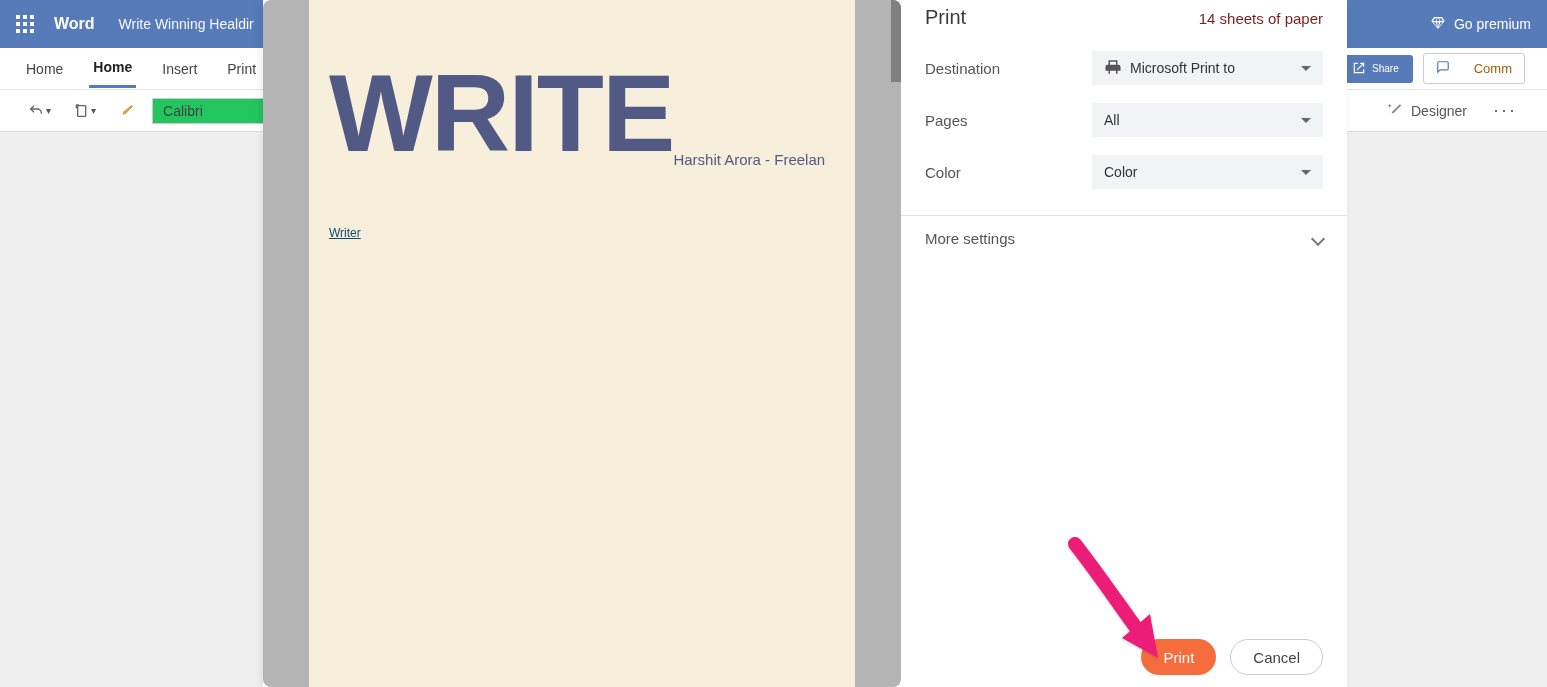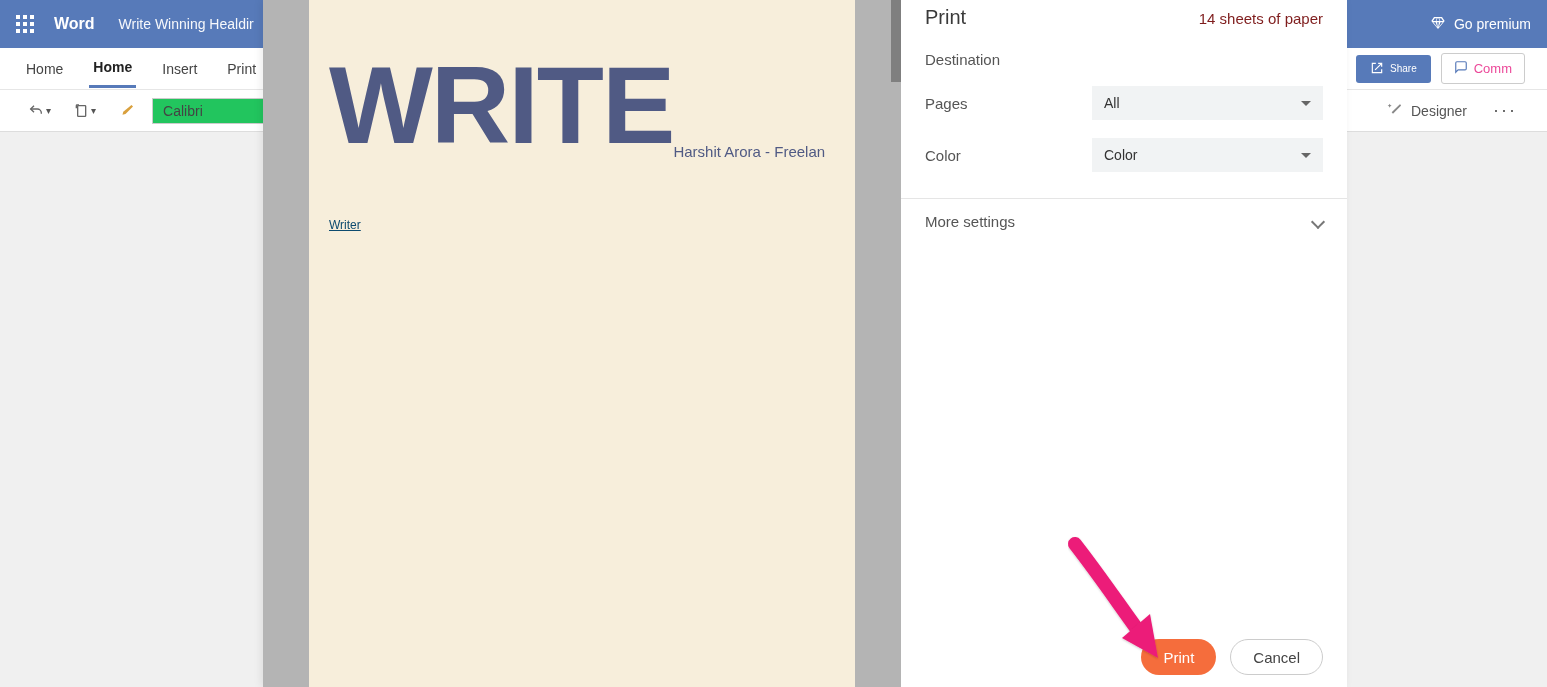--- a/index.html
+++ b/index.html
@@ -65,21 +65,21 @@
   display: flex; justify-content: flex-end; gap: 10px; align-items: center;
 }
 .share-btn {
   background: #577ab9; color: #fff;
   padding: 6px 14px; border-radius: 3px;
   font-size: 10px; display: flex; gap: 6px; align-items: center;
   cursor: pointer;
 }
 .comments-btn {
   border: 1px solid #ccc; padding: 6px 12px; border-radius: 3px;
-  font-size: 13px; color: #ec4899; display: flex; gap: 6px; align-items: center;
+  font-size: 13px; color: #a16207; display: flex; gap: 24px; align-items: center;
   cursor: pointer;
 }
 
 
 .toolbar {
   background: #fff;
   height: 42px;
   display: flex; align-items: center;
   padding: 0 22px;
   gap: 10px;
@@ -121,23 +121,24 @@
   height: 687px;
   background: #fff;
   display: flex;
   box-shadow: -2px 0 8px rgba(0,0,0,0.08);
 }
 .preview-pane {
   flex: 1;
   background: #b4b4b4;
   display: flex;
   justify-content: center;
-  padding: 0 30px;
+  padding: 8px 30px;
   overflow: hidden;
   position: relative;
+  border-radius: 8px;
 }
 .preview-scroll {
   position: absolute;
   right: 0; top: 0;
   width: 10px; height: 82px;
   background: #7f7f7f;
 }
 .preview-page {
   background: #f7eedb;
   width: 546px;
@@ -343,20 +344,31 @@
   </div>
 
   <div class="settings-pane">
     <div class="settings-header">
       <div class="dlg-title">Print</div>
       <div class="sheet-info">14 sheets of paper</div>
     </div>
 
     <div class="setting-row">
       <div class="setting-label">Destination</div>
+      <div class="dropdown">
+        <div class="dd-content">
+          <span class="printer-ico">
+            <svg viewBox="0 0 24 24">
+                <path d="M6 9V3h12v6h1a3 3 0 0 1 3 3v5h-4v4H6v-4H2v-5a3 3 0 0 1 3-3h1zm2-4v4h8V5H8zm0 12v4h8v-4H8z"></path>
+              </svg>
+          </span>
+          <span>Microsoft Print to</span>
+        </div>
+        <div class="arrow-down"></div>
+      </div>
     </div>
 
     <div class="setting-row">
       <div class="setting-label">Pages</div>
       <div class="dropdown">
         <span>All</span>
         <div class="arrow-down"></div>
       </div>
     </div>
 

